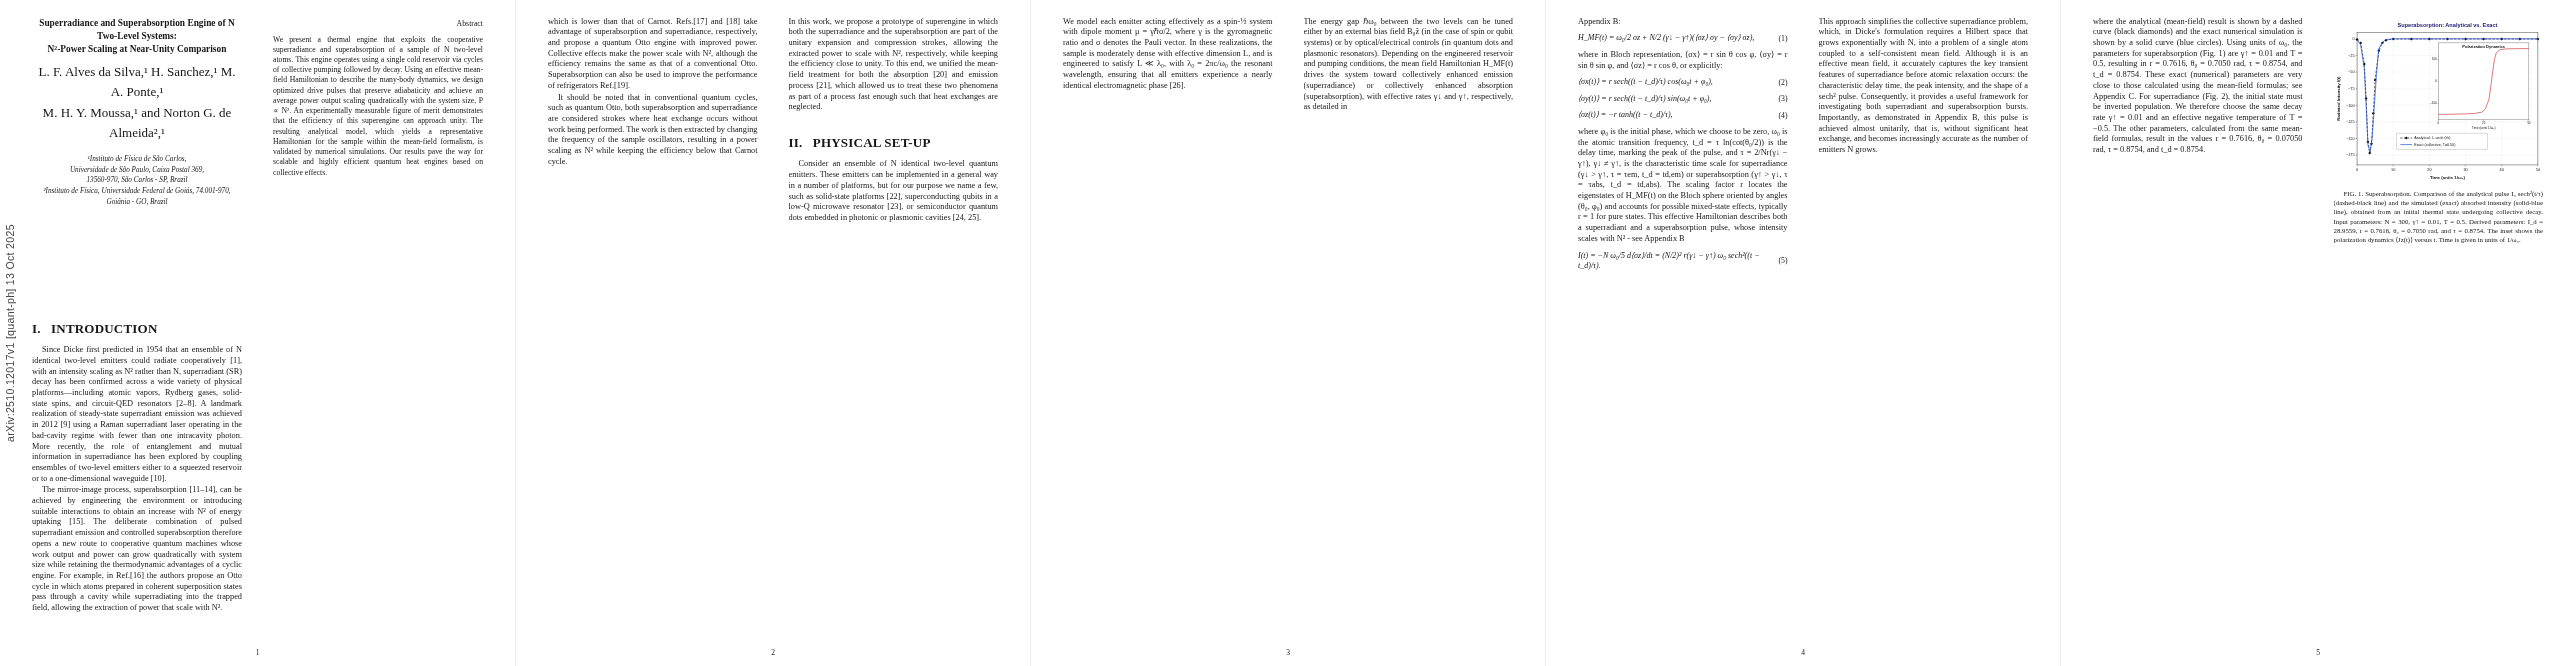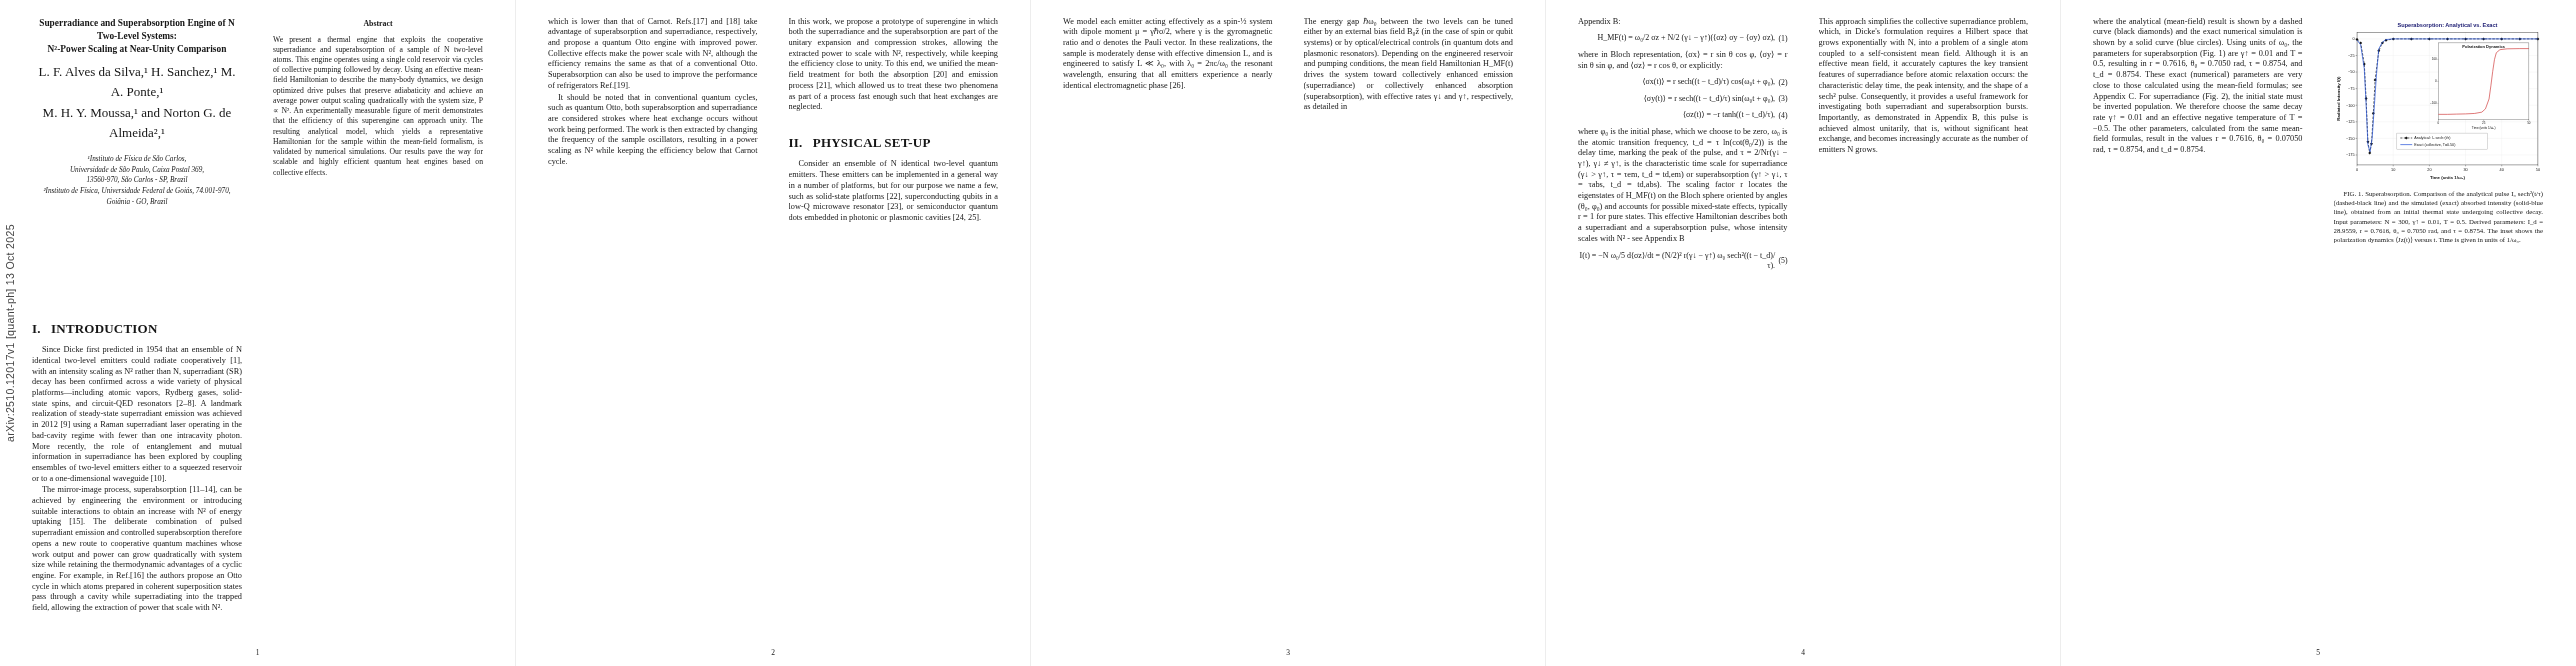--- a/index.html
+++ b/index.html
@@ -13,24 +13,24 @@
   .col p{text-indent:10px;margin-bottom:1.1px}
   .col p.noindent{text-indent:0}
   .resume{margin-top:62px}
   .tblock{text-align:center}
   .title{font-weight:bold;font-size:9.4px;line-height:1.4}
   .authors{font-size:13px;line-height:1.55;margin-top:6.1px}
   .affil{font-style:italic;font-size:7.2px;line-height:1.5}
   .affil.first{margin-top:11px}
   .sec{text-align:left;font-weight:bold;font-size:13px;margin:14.5px 0 7.8px 0;letter-spacing:0.2px}
   .sec.intro{margin-top:113px}
-  .abs-head{text-align:center;font-weight:bold;font-size:7.8px;margin:2.2px 0 5.6px 0}
+  .abs-head{text-align:right;font-weight:normal;font-size:7.8px;margin:2.2px 0 5.6px 0}
   .abstract{font-size:7.7px;line-height:1.33}
   .eqrow{display:flex;align-items:center;margin:6.1px 0;gap:3.3px}
-  .eqrow .eq{flex:1;text-align:right;font-size:8px;line-height:1.3}
+  .eqrow .eq{flex:1;text-align:left;font-style:italic;font-size:8px;line-height:1.3}
   .eqrow .eqno{font-size:7.8px}
   .figure{width:100%;margin-top:2.2px}
   .figure svg{width:100%;height:auto;display:block}
   .caption{font-size:6.8px;line-height:1.38;text-align:justify;margin-top:5.6px;text-indent:0}
   .pageno{position:absolute;bottom:10px;left:0;right:0;text-align:center;font-size:7.5px}
   .arxiv{position:absolute;left:2.2px;top:83px;height:500px;width:16.7px;display:flex;align-items:center;justify-content:center;
     writing-mode:vertical-rl;transform:rotate(180deg);white-space:nowrap;
     font-family:"Liberation Sans",sans-serif;font-size:10.6px;letter-spacing:0.3px;color:#454545}
 </style>
 </head>

